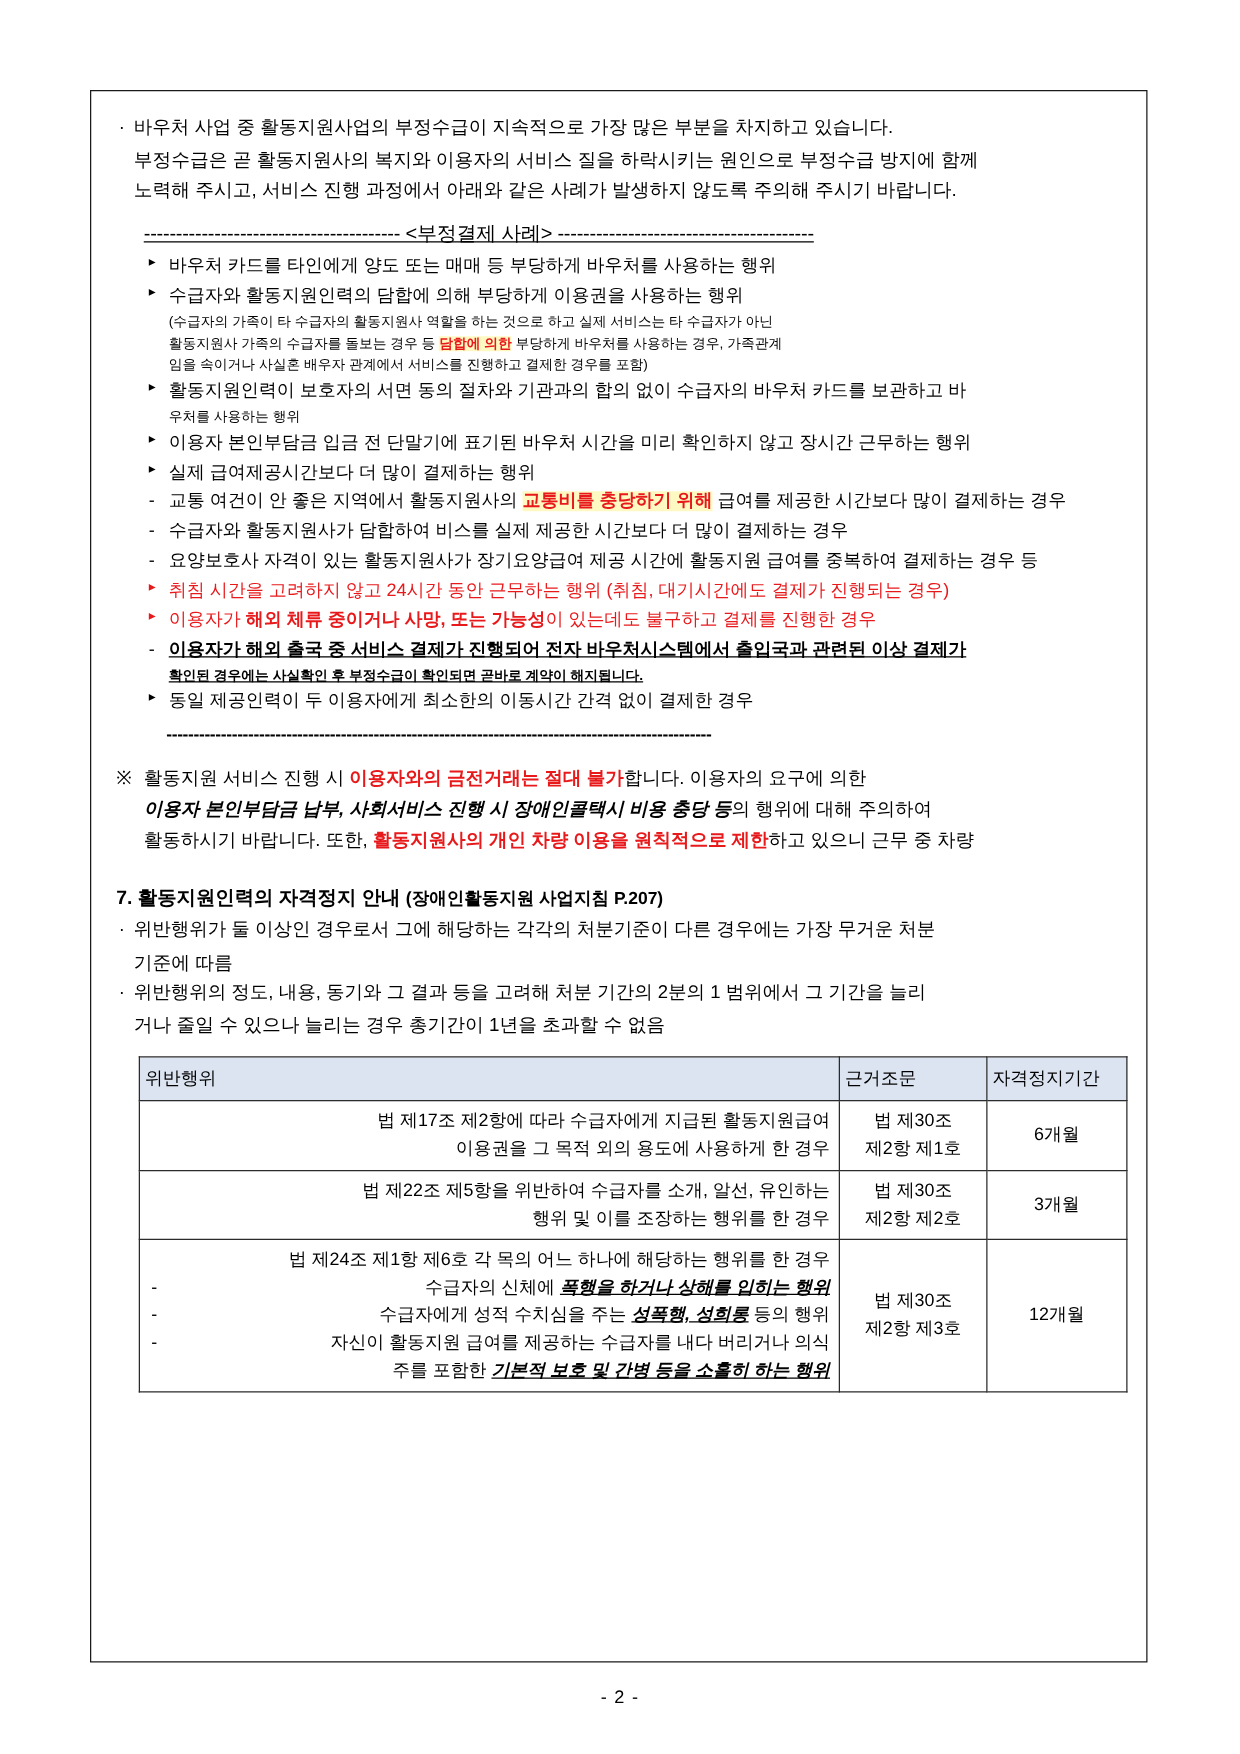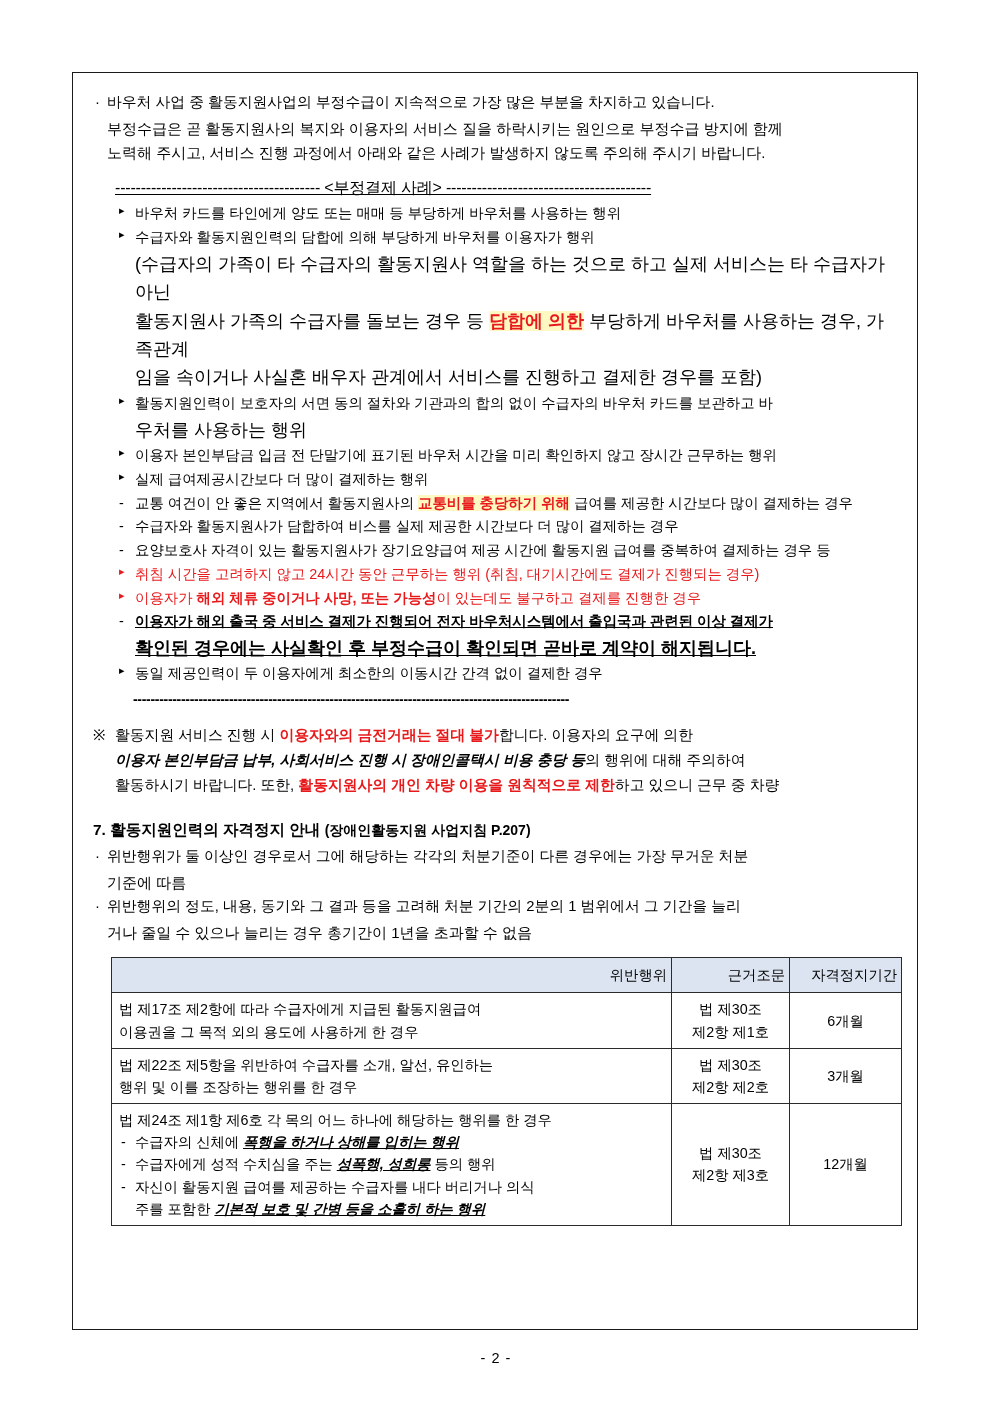--- a/index.html
+++ b/index.html
@@ -76,21 +76,21 @@
     top: 0;
     font-size: 11px;
   }
   .lvl2 > .dash {
     position: absolute;
     left: 26px;
     top: 0;
     font-size: 14.4px;
   }
   .lvl2sub {
-    font-size: 18px;
+    font-size: 11px;
     line-height: 1.58;
     margin: 0;
     padding-left: 42px;
   }
   .red { color: #e8191b; }
   .redb { color: #e8191b; font-weight: bold; }
   .u { text-decoration: underline; font-weight: bold; }
   .b { font-weight: bold; font-style: italic; }
   .hl { background: #fef9c3; color: #e8191b; font-weight: bold; }
   .long-dashes {
@@ -136,26 +136,26 @@
   }
   table.vio th, table.vio td {
     border: 1px solid #2b2b2b;
     font-size: 14.3px;
     padding: 5px 7px;
     vertical-align: middle;
     line-height: 1.55;
   }
   table.vio thead th {
     background: #dbe4f0;
-    text-align: right;
+    text-align: left;
     font-weight: normal;
     padding: 6px 4px;
   }
   td.c { text-align: center; }
-  td.desc { text-align: left; }
+  td.desc { text-align: right; }
   .sub-dash {
     position: relative;
     padding-left: 16px;
   }
   .sub-dash > .d {
     position: absolute;
     left: 2px;
     top: 0;
   }
   .indent2 { padding-left: 16px; }
@@ -174,21 +174,21 @@
 
   <div class="dashline">---------------------------------------- &lt;부정결제 사례&gt; ----------------------------------------</div>
 
   <div class="lvl2">
     <span class="bullet">▸</span>
     <span>바우처 카드를 타인에게 양도 또는 매매 등 부당하게 바우처를 사용하는 행위</span>
   </div>
 
   <div class="lvl2">
     <span class="bullet">▸</span>
-    <span>수급자와 활동지원인력의 담합에 의해 부당하게 바우처를 이용자가 행위</span>
+    <span>수급자와 활동지원인력의 담합에 의해 부당하게 이용권을 사용하는 행위</span>
   </div>
 
   <div class="lvl2sub">(수급자의 가족이 타 수급자의 활동지원사 역할을 하는 것으로 하고 실제 서비스는 타 수급자가 아닌</div>
   <div class="lvl2sub">
     <span>활동지원사 가족의 수급자를 돌보는 경우 등 </span><span class="hl">담합에 의한</span><span> 부당하게 바우처를 사용하는 경우, 가족관계</span>
   </div>
   <div class="lvl2sub">임을 속이거나 사실혼 배우자 관계에서 서비스를 진행하고 결제한 경우를 포함)</div>
 
   <div class="lvl2">
     <span class="bullet">▸</span>

